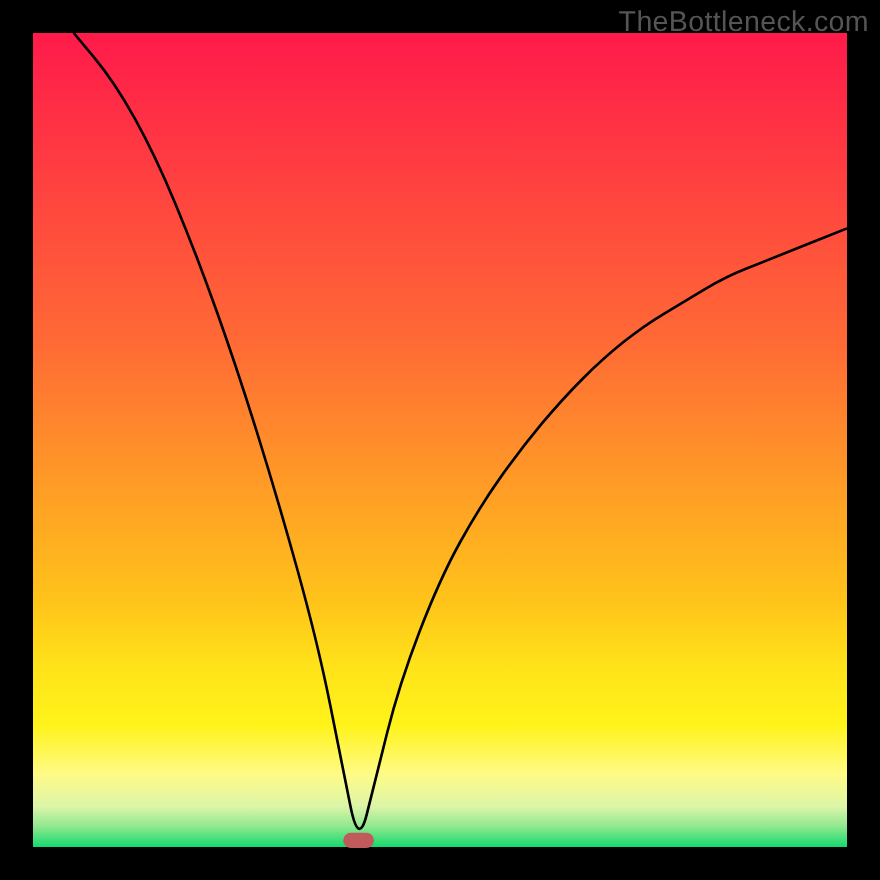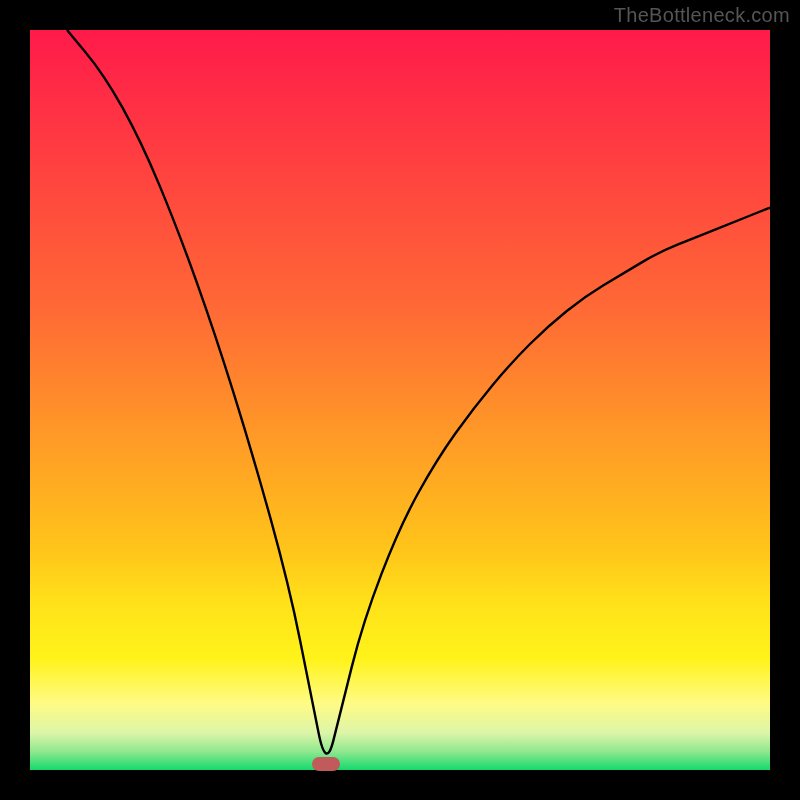--- a/index.html
+++ b/index.html
@@ -36,21 +36,21 @@
       var(--c6) 95%,
       var(--c7) 97.5%,
       var(--c8) 100%
     );
   }
   .watermark {
     position: absolute;
     top: 4px;
     right: 10px;
     color: #555;
-    font-size: 20px;
+    font-size: 26px;
     font-weight: 500;
     letter-spacing: 0.3px;
   }
   svg.curve {
     position: absolute;
     left: 0;
     top: 0;
     width: 740px;
     height: 740px;
   }

